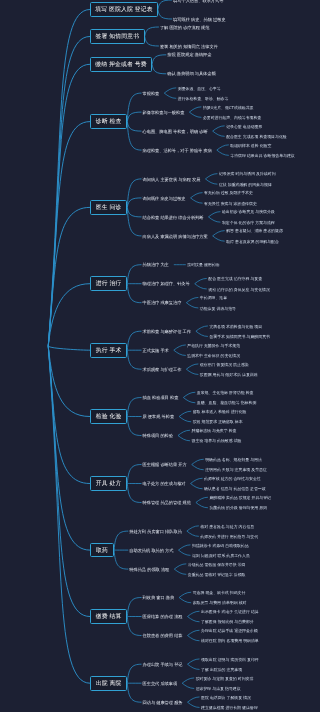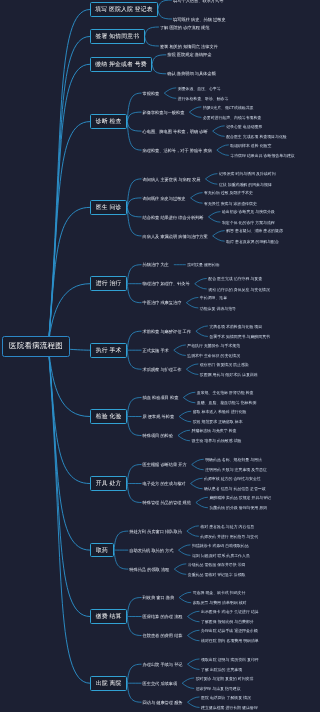--- a/index.html
+++ b/index.html
@@ -118,21 +118,20 @@
       <path d="M 127.3125 683.2 C 128.4485 668, 131.5725 664.2, 141.5125 664.2" fill="none" stroke="#2b8fc9" stroke-width="0.8"></path>
       <path d="M 187.528125 664.2 C 191.12812499999998 661.3125, 194.72812499999998 658.95, 199.528125 658.95" fill="none" stroke="#2b8fc9" stroke-width="0.7"></path>
       <path d="M 187.528125 664.2 C 191.12812499999998 667.0875000000001, 194.72812499999998 669.45, 199.528125 669.45" fill="none" stroke="#2b8fc9" stroke-width="0.7"></path>
       <path d="M 127.3125 683.2 C 128.4485 683.2, 131.5725 683.2, 141.5125 683.2" fill="none" stroke="#2b8fc9" stroke-width="0.8"></path>
       <path d="M 182.184375 683.2 C 185.78437499999998 680.3125, 189.38437499999998 677.95, 194.184375 677.95" fill="none" stroke="#2b8fc9" stroke-width="0.7"></path>
       <path d="M 182.184375 683.2 C 185.78437499999998 686.0875000000001, 189.38437499999998 688.45, 194.184375 688.45" fill="none" stroke="#2b8fc9" stroke-width="0.7"></path>
       <path d="M 127.3125 683.2 C 128.4485 698.4000000000001, 131.5725 702.2, 141.5125 702.2" fill="none" stroke="#2b8fc9" stroke-width="0.8"></path>
       <path d="M 187.528125 702.2 C 191.12812499999998 699.3125, 194.72812499999998 696.95, 199.528125 696.95" fill="none" stroke="#2b8fc9" stroke-width="0.7"></path>
       <path d="M 187.528125 702.2 C 191.12812499999998 705.0875000000001, 194.72812499999998 707.45, 199.528125 707.45" fill="none" stroke="#2b8fc9" stroke-width="0.7"></path>
     </svg>
-<div class="node root" style="left: 2px; top: 335.5px; width: 68px; height: 21.2px;">医院看病流程图</div>
     <div class="node l2" style="left: 90px; top: 2.15px; width: 67.9062px; height: 14.7px;">填写 医院入院 登记表</div>
     <div class="node l3" style="left: 173.106px; top: -1.4px;">填写个人信息、联系方式等</div>
     <div class="node l3" style="left: 173.106px; top: 17.6px;">填写既往 病史、药物 过敏史</div>
     <div class="node l2" style="left: 90px; top: 29.15px; width: 54.7031px; height: 14.7px;">签署 知情同意书</div>
     <div class="node l3" style="left: 159.903px; top: 25.6px;">了解 医院的 诊疗流程 规范</div>
     <div class="node l3" style="left: 159.903px; top: 44.6px;">签署 相关的 知情同意 法律文件</div>
     <div class="node l2" style="left: 90px; top: 56.95px; width: 62.1094px; height: 14.7px;">缴纳 押金或者 号费</div>
     <div class="node l3" style="left: 167.309px; top: 53.4px;">按照 医院规定 缴纳押金</div>
     <div class="node l3" style="left: 167.309px; top: 72.4px;">确认 缴费明细 与具体金额</div>
     <div class="node l2" style="left: 90px; top: 114.25px; width: 37.3125px; height: 14.7px;">诊断 检查</div>

